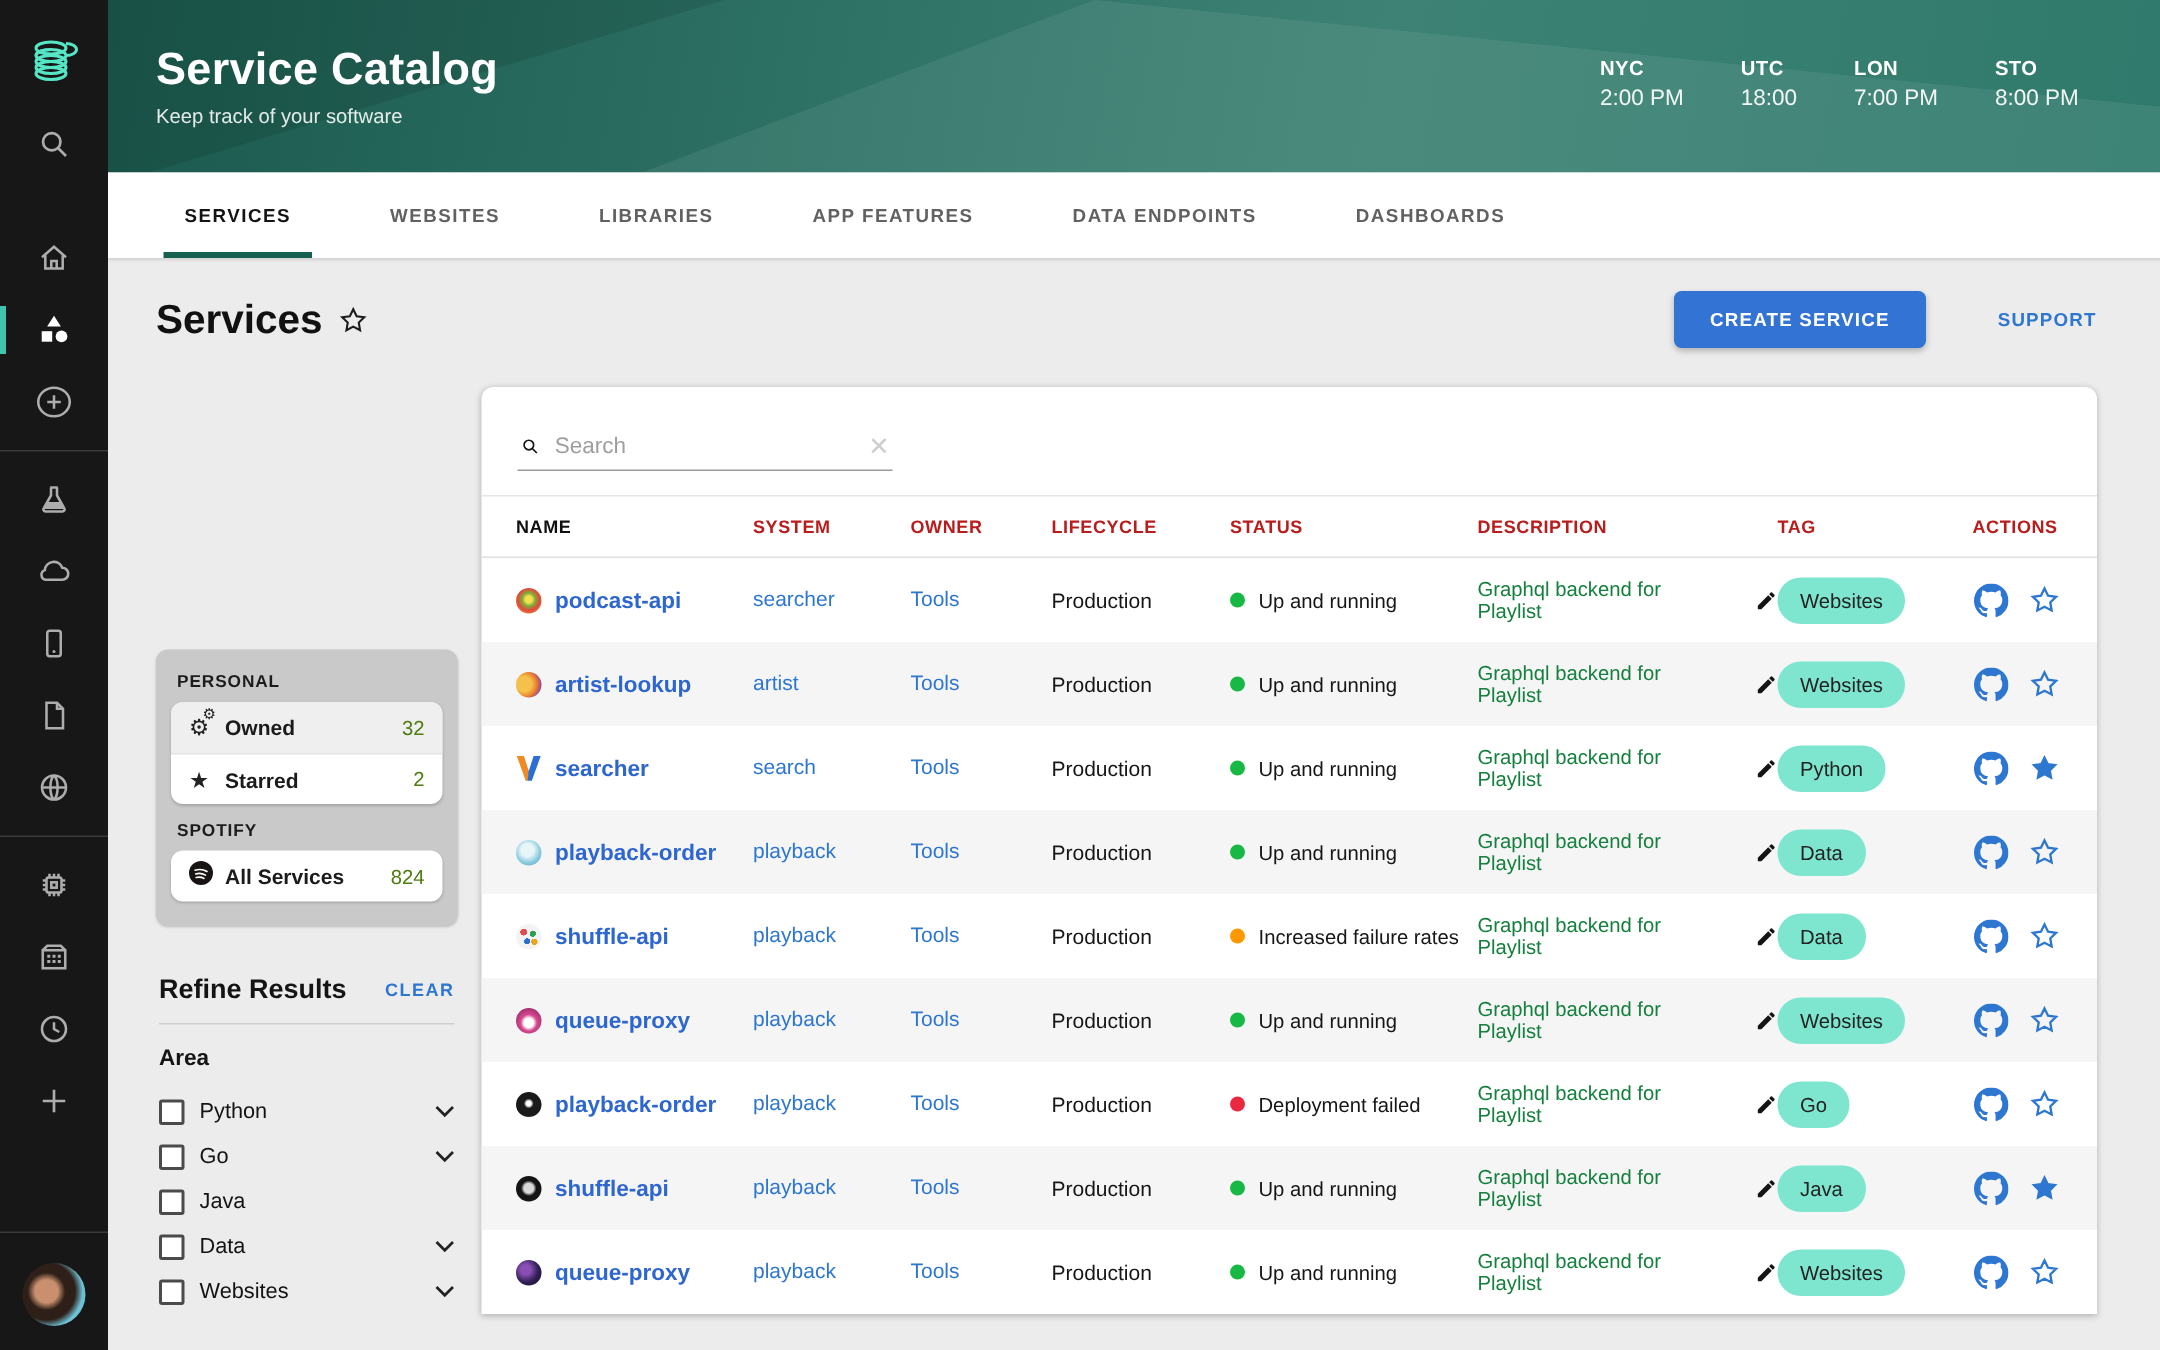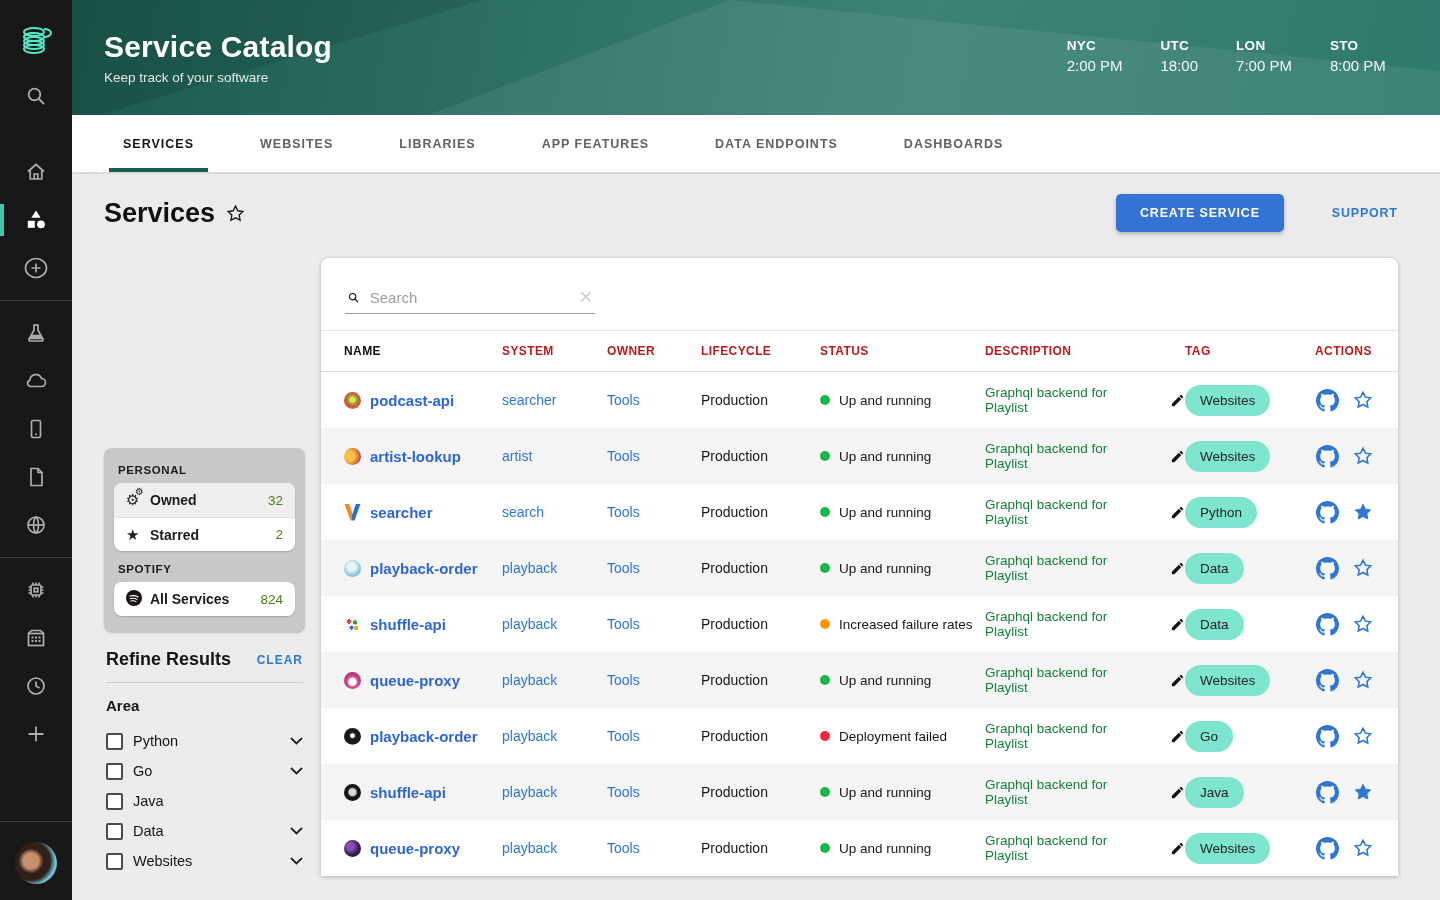--- a/index.html
+++ b/index.html
@@ -62,21 +62,21 @@
   .group-label { font-size:11.5px; font-weight:bold; letter-spacing:.6px; color:#1c1c1c; margin:4px 0 7px 4px; }
   .group-card { background:#fff; border-radius:8px; overflow:hidden; box-shadow:0 1px 2px rgba(0,0,0,.18); margin-bottom:12px; }
   .g-row { display:flex; align-items:center; height:34px; padding:0 12px; cursor:pointer; }
   .g-row.selected { background:#efefef; }
   .g-row + .g-row { border-top:1px solid #e3e3e3; }
   .g-ico { width:24px; color:#222; font-size:15px; position:relative; }
   .g-ico .mini { position:absolute; top:-5px; left:9px; font-size:10px; }
   .g-label { flex:1; font-size:14px; font-weight:bold; color:#1b1b1b; }
   .g-count { font-size:13.5px; color:#4d7c0f; }
 
-  .refine { margin-top:17px; padding:0 2px; }
+  .refine { margin-top:32px; padding:0 2px; }
   .refine-head { display:flex; align-items:center; justify-content:space-between; }
   .refine-title { font-size:18px; font-weight:bold; color:#141414; }
   .clear-link { color:#2e77d0; font-size:12px; font-weight:bold; letter-spacing:1px; cursor:pointer; }
   .refine-div { height:1px; background:#cfcfcf; margin:12px 0 14px 0; }
   .area-label { font-size:15px; font-weight:bold; color:#141414; margin-bottom:12px; }
   .chk-row { display:flex; align-items:center; height:30px; cursor:pointer; }
   .chk { width:17px; height:17px; border:2px solid #4b4b4b; border-radius:2px; background:#fff; flex-shrink:0; }
   .chk-label { font-size:14.5px; color:#141414; margin-left:10px; flex:1; }
   .chev { color:#222; display:flex; }
 

